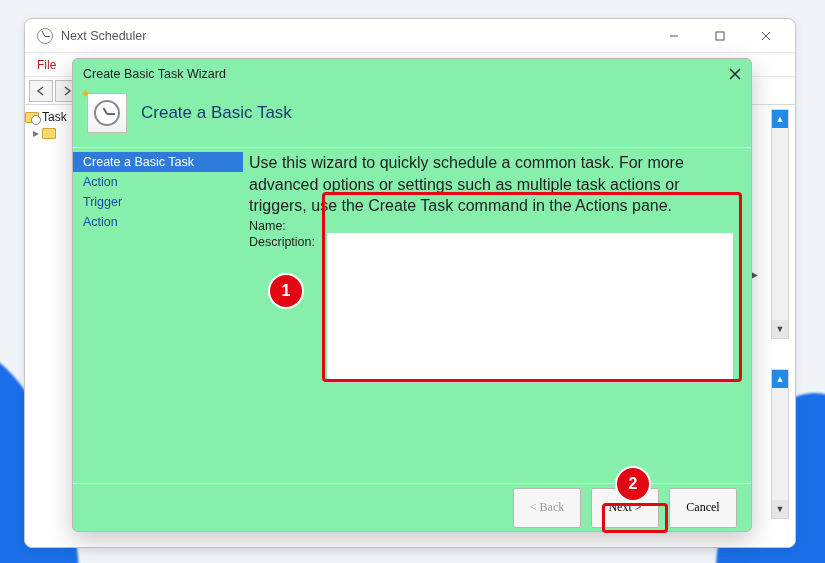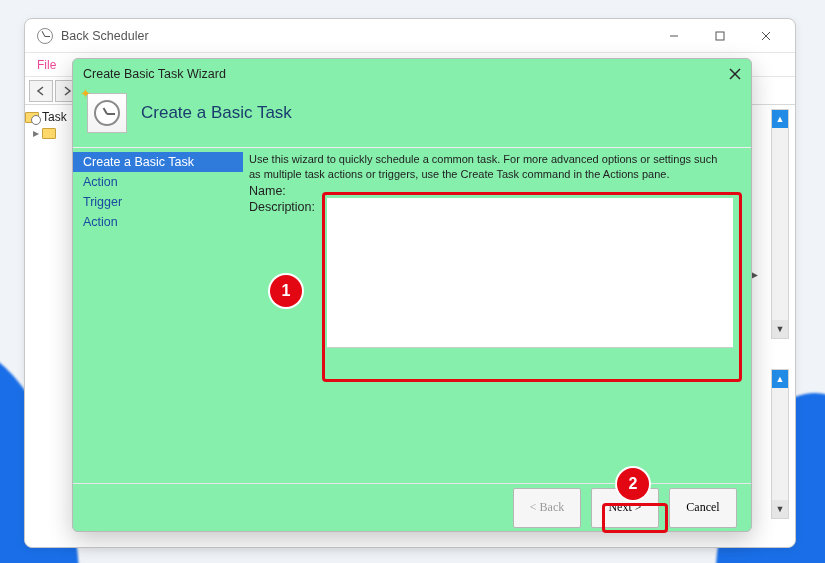--- a/index.html
+++ b/index.html
@@ -76,21 +76,21 @@
   }
   .sys-btn svg { display:block; }
 
   .menubar {
     height: 24px;
     display: flex;
     align-items: center;
     padding: 0 4px;
     border-bottom: 1px solid #e6e6e6;
   }
-  .menu-item { padding: 2px 8px; color: #ec4899; }
+  .menu-item { padding: 2px 8px; color: #b91c1c; }
 
   .toolbar {
     height: 28px;
     display: flex;
     align-items: center;
     padding: 0 4px;
     border-bottom: 1px solid #d8d8d8;
     gap: 2px;
   }
   .tool-arrow {
@@ -205,21 +205,21 @@
   }
   .wz-step.active{
     background:#2f7bdc;
     color:#fff;
   }
   .wz-content{
     flex:1;
     padding:4px 18px 0 6px;
     position:relative;
   }
-  .wz-intro{ font-size:11px; line-height:1.35; color:#222; max-width:470px;}
+  .wz-intro{ font-size:16px; line-height:1.35; color:#222; max-width:470px;}
   .form-row{ display:flex; align-items:flex-start; }
   .form-label{ width:78px; font-size:12.5px; color:#222; padding-top:2px;}
   .form-input{
     flex:1; height:20px;
     border:none; border-bottom:1px solid #7a9fd4;
     background:#eef5ff;
     font:12.5px "Segoe UI";
     padding:1px 4px;
     outline:none;
   }
@@ -274,21 +274,21 @@
 </style>
 </head>
 <body>
 
 <div class="bg-blob-left"></div>
 <div class="bg-blob-right"></div>
 
 <div class="main-window">
   <div class="main-titlebar">
     <span class="app-icon"></span>
-    <span class="main-title">Back Scheduler</span>
+    <span class="main-title">Next Scheduler</span>
     <div class="main-sysbtns">
       <div class="sys-btn">
         <svg width="10" height="10">
             <line x1="1" y1="5" x2="9" y2="5" stroke="#555" stroke-width="1"></line>
           </svg>
       </div>
       <div class="sys-btn">
         <svg width="10" height="10">
             <rect x="1" y="1" width="8" height="8" fill="none" stroke="#555" stroke-width="1"></rect>
           </svg>

